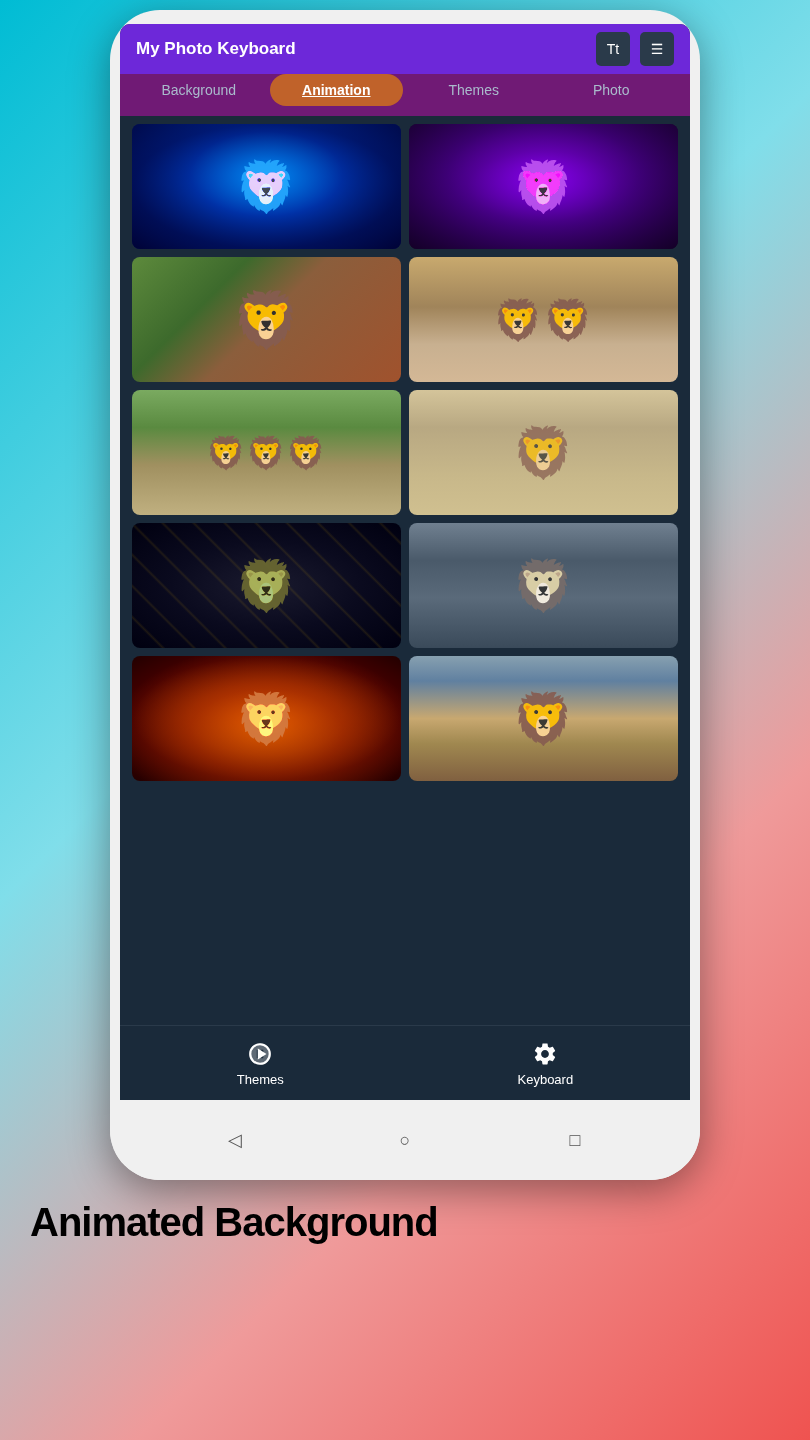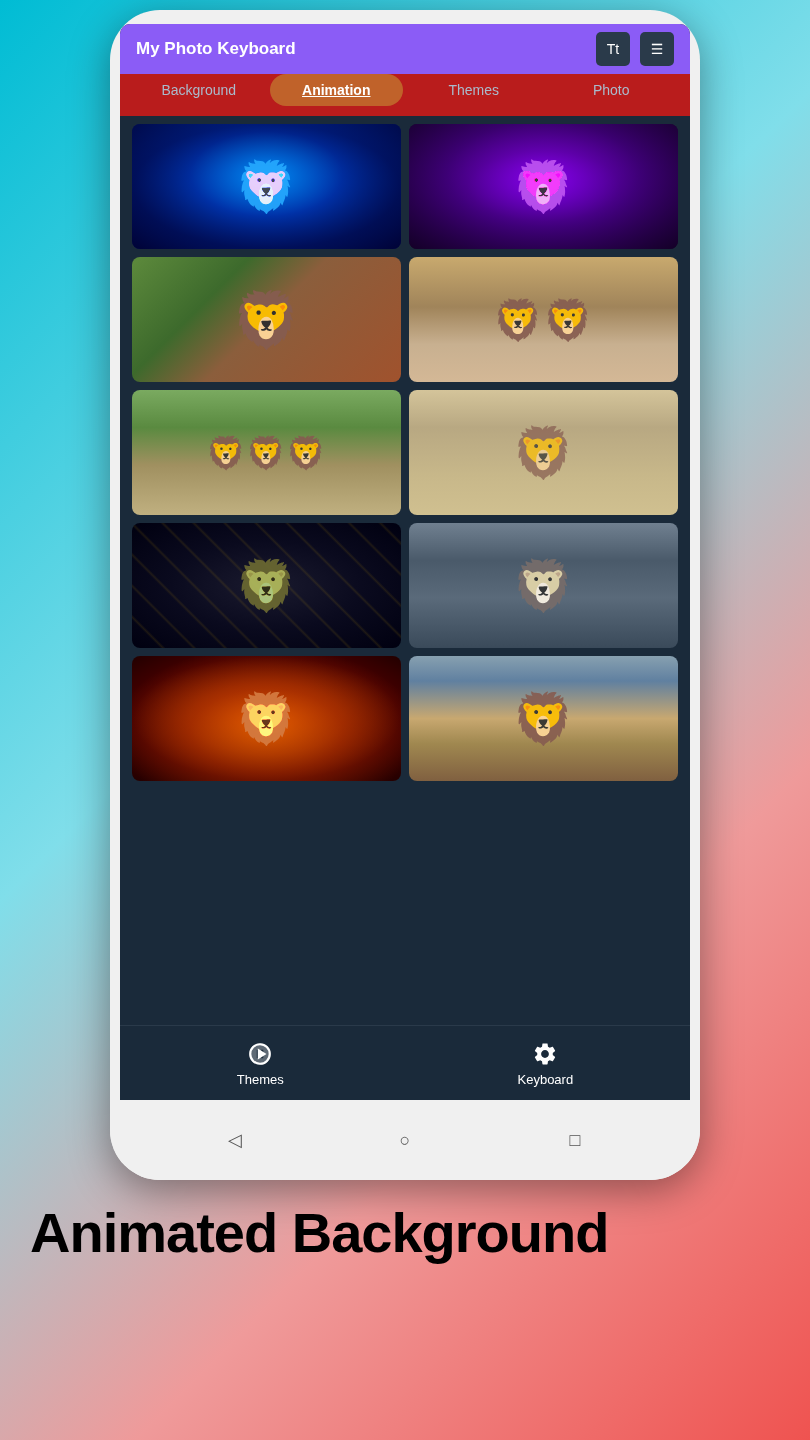--- a/index.html
+++ b/index.html
@@ -37,21 +37,21 @@
       flex: 1;
       background: #1a2a3a;
       margin: 14px 10px 0 10px;
       border-radius: 10px 10px 0 0;
       overflow: hidden;
       display: flex;
       flex-direction: column;
     }
 
     .app-header {
-      background: #8b5cf6;
+      background: #6d28d9;
       padding: 8px 16px;
       display: flex;
       align-items: center;
       justify-content: space-between;
     }
 
     .app-title {
       color: #ffffff;
       font-size: 17px;
       font-weight: bold;
@@ -69,21 +69,21 @@
       border-radius: 5px;
       display: flex;
       align-items: center;
       justify-content: center;
       color: white;
       font-size: 14px;
       cursor: pointer;
     }
 
     .tab-bar {
-      background: #b91c1c;
+      background: #701a75;
       display: flex;
       padding: 0 12px 10px 12px;
       gap: 4px;
     }
 
     .tab-item {
       flex: 1;
       padding: 8px 4px;
       text-align: center;
       color: #aabbcc;
@@ -363,21 +363,21 @@
     }
 
     .bottom-text {
       width: 810px;
       padding: 20px 30px;
       flex-shrink: 0;
     }
 
     .animated-bg-title {
       font-family: 'Arial Black', Impact, sans-serif;
-      font-size: 56px;
+      font-size: 40px;
       font-weight: 900;
       color: #000000;
       letter-spacing: -1px;
       text-align: right;
     }
 
     
     .themes-icon svg, .settings-icon svg {
       width: 26px;
       height: 26px;

